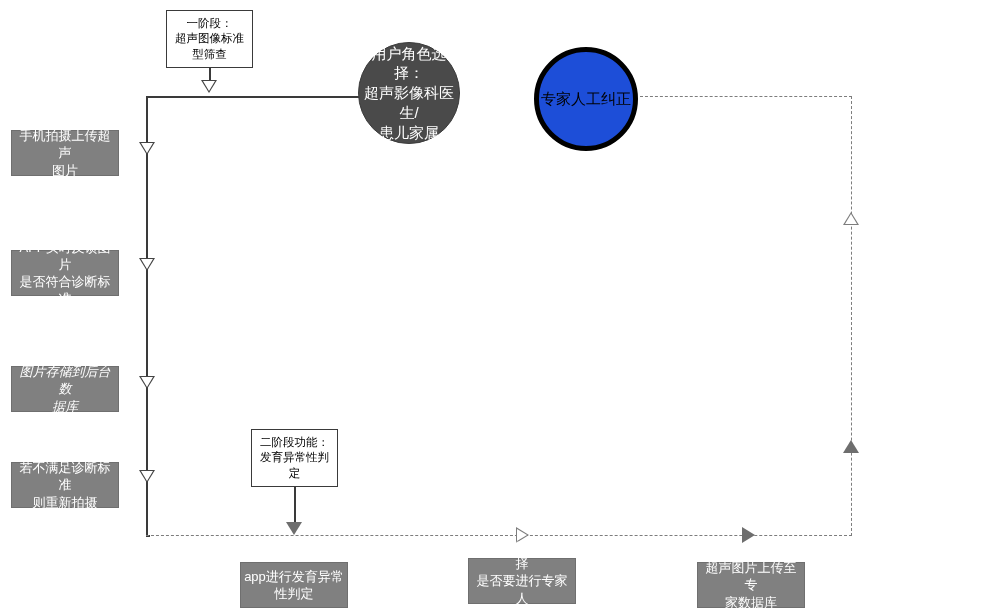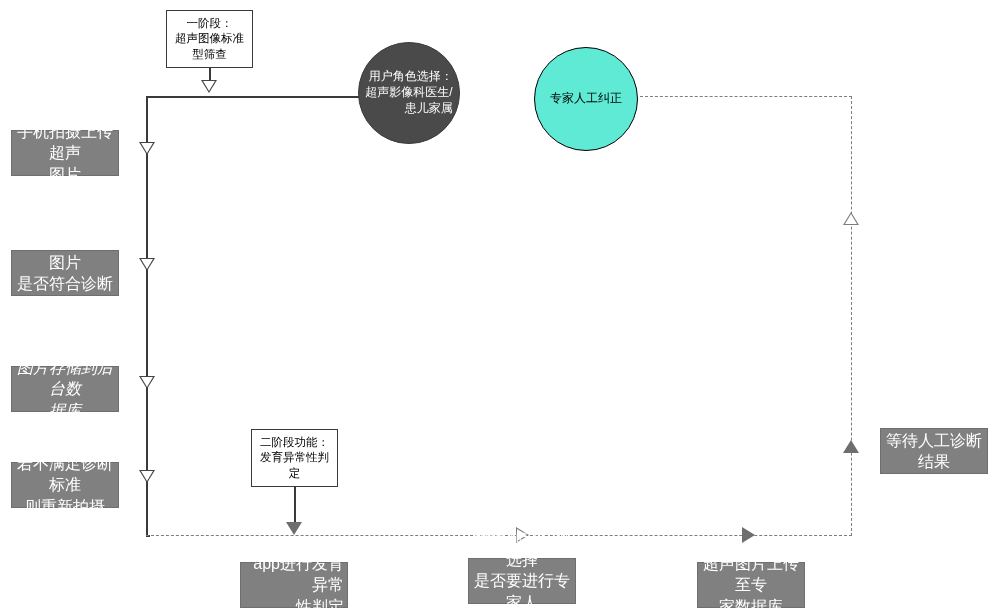--- a/index.html
+++ b/index.html
@@ -22,47 +22,46 @@
     align-items: center;
     justify-content: center;
     text-align: center;
     line-height: 1.32;
     white-space: pre-line;
   }
   
   .grey-box {
     background: #808080;
     color: #ffffff;
-    font-size: 16px;
+    font-size: 13px;
     border: 1px solid #6f6f6f;
     padding: 2px 3px;
   }
   
   .white-box {
     background: #ffffff;
     color: #000000;
     font-size: 11.5px;
     border: 1px solid #3a3a3a;
     padding: 2px 3px;
   }
   
   .circle {
     border-radius: 50%;
-    font-size: 12px;
-    text-align: right;
+    font-size: 15px;
   }
   .circle-dark {
     background: #4a4a4a;
     color: #ffffff;
     border: 1px solid #3c3c3c;
   }
   .circle-light {
-    background: #5eead4;
+    background: #1d4ed8;
     color: #000000;
-    border: 1px solid #000000;
+    border: 5px solid #000000;
   }
   
   .line {
     position: absolute;
     background: #3a3a3a;
   }
   .line-h { height: 1.5px; }
   .line-v { width: 1.5px; }
 
   .dash-h {
@@ -195,25 +194,24 @@
   <div class="node grey-box" style="left:11px; top:366px; width:108px; height:46px;font-style:italic;">图片存储到后台数
 据库</div>
 
   <div class="node grey-box" style="left:11px; top:462px; width:108px; height:46px;">若不满足诊断标准
 则重新拍摄</div>
 
   <div class="node white-box" style="left:251px; top:429px; width:87px; height:58px;">二阶段功能：
 发育异常性判
 定</div>
 
-  <div class="node grey-box" style="left:240px; top:562px; width:108px; height:46px;text-align:right;">app进行发育异常
+  <div class="node grey-box" style="left:240px; top:562px; width:108px; height:46px;">app进行发育异常
 性判定</div>
 
   <div class="node grey-box" style="left:468px; top:558px; width:108px; height:46px;">根据判定结果选择
 是否要进行专家人
 工诊断</div>
 
   <div class="node grey-box" style="left:697px; top:562px; width:108px; height:46px;text-align:center;">超声图片上传至专
 家数据库</div>
 
-  <div class="node grey-box" style="left:880px; top:428px; width:108px; height:46px;">等待人工诊断结果</div>
 
 </div>
 
 </body></html>

